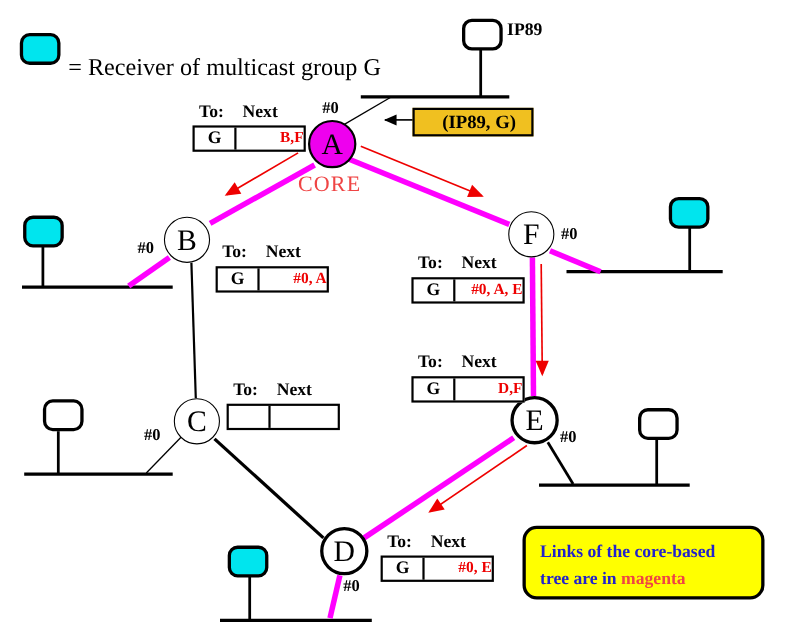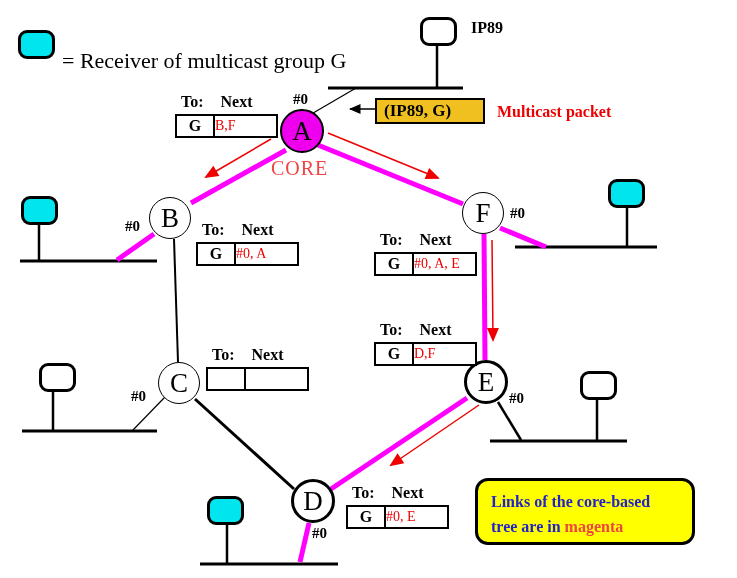--- a/index.html
+++ b/index.html
@@ -21,28 +21,28 @@
   
   .port{position:absolute;font-weight:bold;font-size:15px;line-height:1;}
   
   .rtable{position:absolute;width:103px;}
   .rt-head{display:flex;font-weight:bold;font-size:16px;height:21px;line-height:21px;margin-bottom:2px;}
   .rt-head .to{margin-left:6px;}
   .rt-head .next{margin-left:17px;}
   .rt-box{display:flex;border:2px solid #000;height:24px;box-sizing:border-box;background:#fff;}
   .rt-box .c1{width:36px;border-right:2px solid #000;text-align:center;font-weight:bold;
               font-size:16px;line-height:20px;}
-  .rt-box .c2{flex:1;text-align:left;font-weight:normal;font-size:14px;line-height:20px;
+  .rt-box .c2{flex:1;text-align:right;font-weight:bold;font-size:14px;line-height:20px;
               color:#EE0000;white-space:nowrap;}
   
   .legend-label{position:absolute;left:62px;top:48px;font-weight:normal;font-size:22px;}
-  .ip89-label{position:absolute;left:461px;top:19px;font-weight:bold;font-size:16px;margin-left:10px;}
+  .ip89-label{position:absolute;left:461px;top:19px;font-weight:bold;font-size:16px;}
   .packet-box{position:absolute;left:375px;top:98px;width:110px;height:26px;background:#F0C020;
               border:2px solid #000;box-sizing:border-box;font-weight:bold;font-size:17px;
-              line-height:22px;padding-left:7px;}
+              line-height:22px;padding-left:25px;}
   .packet-caption{position:absolute;left:497px;top:103px;color:#EE0000;font-weight:bold;font-size:16px;}
   .core-label{position:absolute;left:271px;top:157px;color:#ef4444;font-size:20px;letter-spacing:1px;}
   .note{position:absolute;left:475px;top:478px;width:220px;height:67px;background:#FFFF00;
         border:3px solid #000;border-radius:13px;box-sizing:border-box;color:#2222CC;
         font-weight:bold;font-size:16px;padding:8px 0 0 13px;line-height:25px;}
   .note .hl{color:#ef4444;}
 </style>
 </head>
 <body>
 
@@ -109,21 +109,20 @@
 
   <div class="host" style="left:420px;top:17px;"></div>
   <div class="ip89-label">IP89</div>
   <div class="host cyan" style="left:21px;top:196px;"></div>
   <div class="host cyan" style="left:608px;top:179px;"></div>
   <div class="host" style="left:39px;top:363px;"></div>
   <div class="host" style="left:580px;top:371px;"></div>
   <div class="host cyan" style="left:207px;top:496px;"></div>
 
   <div class="packet-box">(IP89, G)</div>
-  <div class="packet-caption">Multicast packet</div>
 
   <div class="node core" style="left:280px;top:109px;">
       <span>A</span>
     </div>
   <div class="node" style="left:149px;top:197px;">
       <span>B</span>
     </div>
   <div class="node" style="left:462px;top:192px;">
       <span>F</span>
     </div>

